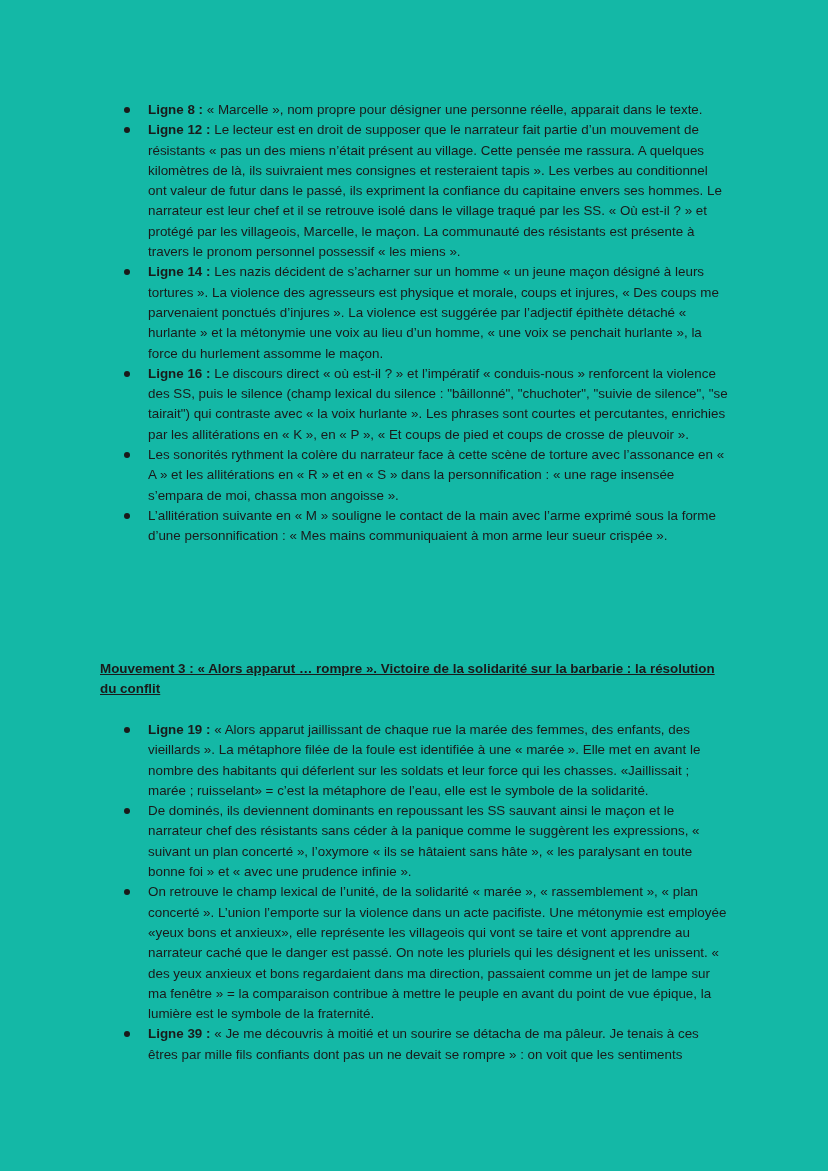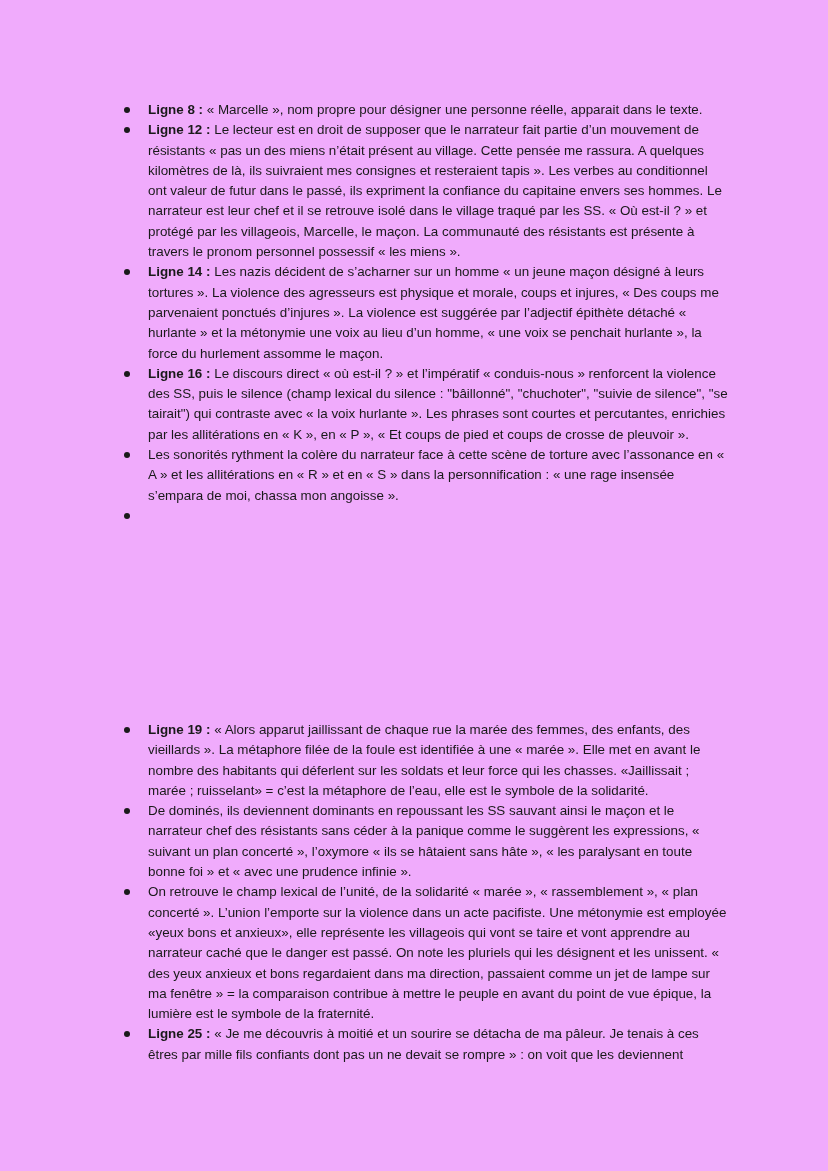--- a/index.html
+++ b/index.html
@@ -1,41 +1,42 @@
 <!DOCTYPE html>
 <html><head>
 <meta charset="utf-8">
 <style>
   html, body { margin: 0; padding: 0; background: #ffffff; }
   body { width: 828px; height: 1171px; position: relative; overflow: hidden;
          font-family: "Liberation Sans", sans-serif; color: #1a1a1a; }
-  .page { position: absolute; left: 0; top: 0; width: 828px; height: 1171px; background: #f0abfc; }
+  .page { position: absolute; left: 0; top: 0; width: 828px; height: 1171px; background: #14b8a6; }
   ul.blist { list-style: none; margin: 0; padding: 0; position: absolute; left: 118px; width: 612px; }
   ul.blist li { position: relative; padding-left: 30px; font-size: 13.4px; line-height: 20.3px; margin: 0; }
   ul.blist li .dot { position: absolute; left: 6px; top: 7px; width: 6px; height: 6px; border-radius: 50%; background: #1a1a1a; }
   .b { font-weight: bold; }
   .i { }
   .heading { position: absolute; left: 100px; top: 659px; width: 630px; font-size: 13.4px; line-height: 20.3px;
              font-weight: bold; text-decoration: underline; }
 </style>
 </head>
 <body>
 
 <div class="page">
 
   <ul class="blist" id="list1" style="top:100px;">
       <li><span class="dot"></span><span class="b">Ligne 8 :</span><span> « Marcelle », nom propre pour désigner une personne réelle, apparait dans le texte.</span></li>
       <li><span class="dot"></span><span class="b">Ligne 12 :</span><span> Le lecteur est en droit de supposer que le narrateur fait partie d’un mouvement de résistants </span><span class="i">« pas un des miens n’était présent au village. Cette pensée me rassura. A quelques kilomètres de là, ils suivraient mes consignes et resteraient tapis »</span><span>. Les verbes au conditionnel ont valeur de futur dans le passé, ils expriment la confiance du capitaine envers ses hommes. Le narrateur est leur chef et il se retrouve isolé dans le village traqué par les SS. « Où est-il ? » et protégé par les villageois, Marcelle, le maçon.  La communauté des résistants est présente à travers le pronom personnel possessif «  les miens ».</span></li>
       <li><span class="dot"></span><span class="b">Ligne 14 :</span><span> Les nazis décident de s’acharner sur un homme « un jeune maçon désigné à leurs tortures ». La violence des agresseurs est physique et morale, coups et injures, « Des coups me parvenaient ponctués d’injures ». La violence est suggérée par l’adjectif épithète détaché « hurlante » et la métonymie  une voix au lieu d’un homme, « une voix se penchait hurlante », la force du hurlement assomme le maçon.</span></li>
       <li><span class="dot"></span><span class="b">Ligne 16 :</span><span> Le discours direct  « où est-il ? » et l’impératif « conduis-nous » renforcent la violence des SS, puis le silence  (champ lexical du silence : "bâillonné", "chuchoter", "suivie de silence", "se tairait")  qui contraste avec « la voix hurlante ». Les phrases sont courtes et percutantes, enrichies par les allitérations en « K », en « P », « Et coups de pied et coups de crosse de pleuvoir ».</span></li>
       <li><span class="dot"></span><span>Les sonorités rythment la colère du narrateur face à cette scène de torture avec l’assonance en « A » et les allitérations en « R » et en « S » dans la personnification  : « une rage insensée s’empara de moi, chassa mon angoisse ».</span></li>
-      <li><span class="dot"></span></li>
+      <li><span class="dot"></span><span>L’allitération suivante en « M » souligne le contact de la main avec l’arme exprimé sous la forme d’une personnification : « Mes mains communiquaient à mon arme leur sueur crispée ».</span></li>
     </ul>
 
+  <div class="heading">Mouvement 3 : « Alors apparut … rompre ». Victoire de la solidarité sur la barbarie : la résolution du conflit</div>
 
   <ul class="blist" id="list2" style="top:720px;">
       <li><span class="dot"></span><span class="b">Ligne 19 :</span><span> </span><span class="i">« Alors apparut jaillissant de chaque rue la marée des femmes, des enfants, des vieillards »</span><span>. La métaphore filée de la foule est identifiée à une « marée ». Elle met en avant le nombre des habitants qui déferlent sur les soldats et leur force qui les chasses. «Jaillissait ; marée ; ruisselant»  = c’est la métaphore de l’eau, elle est le symbole de la solidarité.</span></li>
       <li><span class="dot"></span><span>De dominés, ils deviennent dominants en repoussant les SS sauvant ainsi le maçon  et le narrateur chef des résistants sans céder à la panique comme le suggèrent les expressions, « suivant un plan concerté », l’oxymore « ils se hâtaient sans hâte », « les paralysant en toute bonne foi » et « avec une prudence infinie ».</span></li>
       <li><span class="dot"></span><span>On retrouve le champ lexical de l’unité, de la solidarité « marée », « rassemblement », « plan concerté ». L’union l’emporte sur la violence dans un acte pacifiste.  Une métonymie est employée «yeux bons et anxieux», elle représente les villageois qui vont se taire et vont apprendre au narrateur caché que le danger est passé. On note les pluriels qui les désignent et les unissent. « des yeux anxieux et bons regardaient dans ma direction, passaient comme un jet de lampe sur ma fenêtre » = la comparaison contribue à mettre le peuple en avant du point de vue épique, la lumière est le symbole de la fraternité.</span></li>
-      <li><span class="dot"></span><span class="b">Ligne 25 :</span><span> </span><span class="i">« Je me découvris à moitié et un sourire se détacha de ma pâleur. Je tenais à ces êtres par mille fils confiants dont pas un ne devait se rompre »</span><span> : on voit que les deviennent</span></li>
+      <li><span class="dot"></span><span class="b">Ligne 39 :</span><span> </span><span class="i">« Je me découvris à moitié et un sourire se détacha de ma pâleur. Je tenais à ces êtres par mille fils confiants dont pas un ne devait se rompre »</span><span> : on voit que les sentiments</span></li>
     </ul>
 
 </div>
 
 </body></html>

